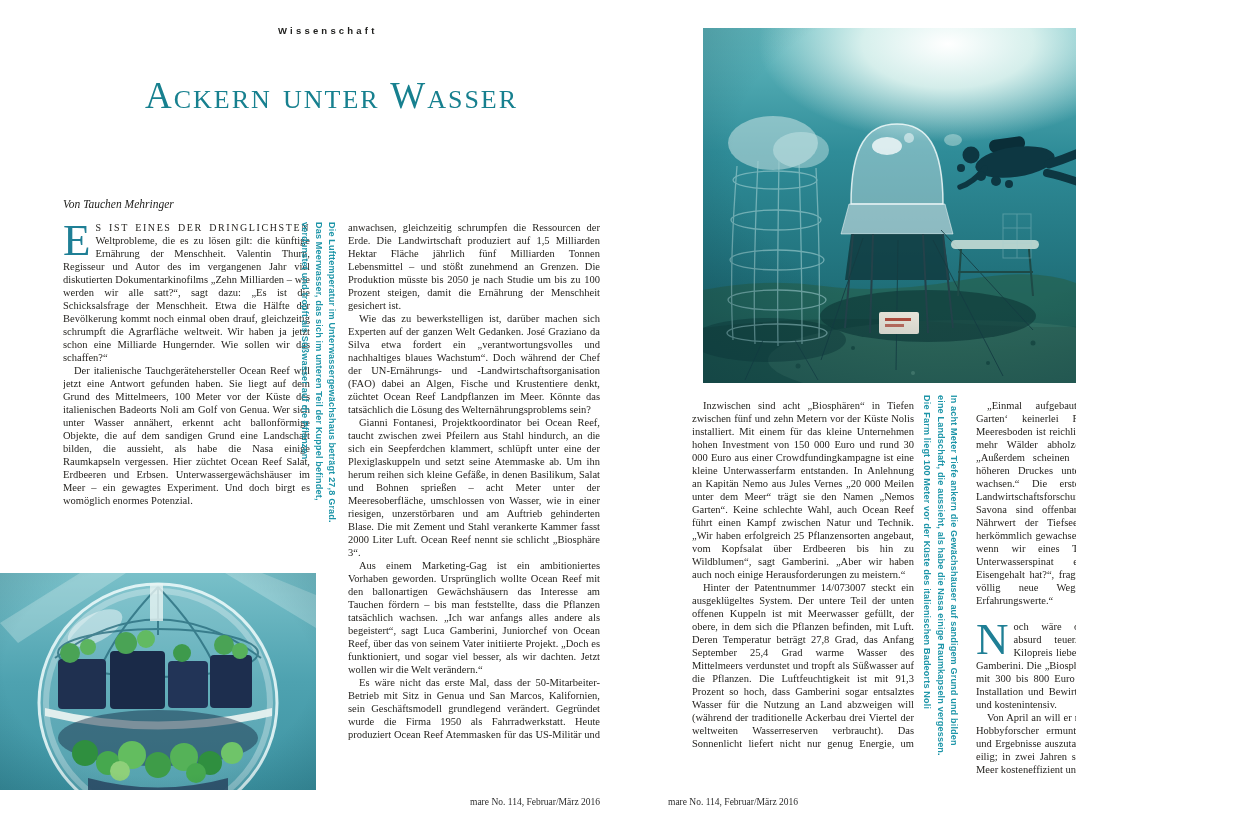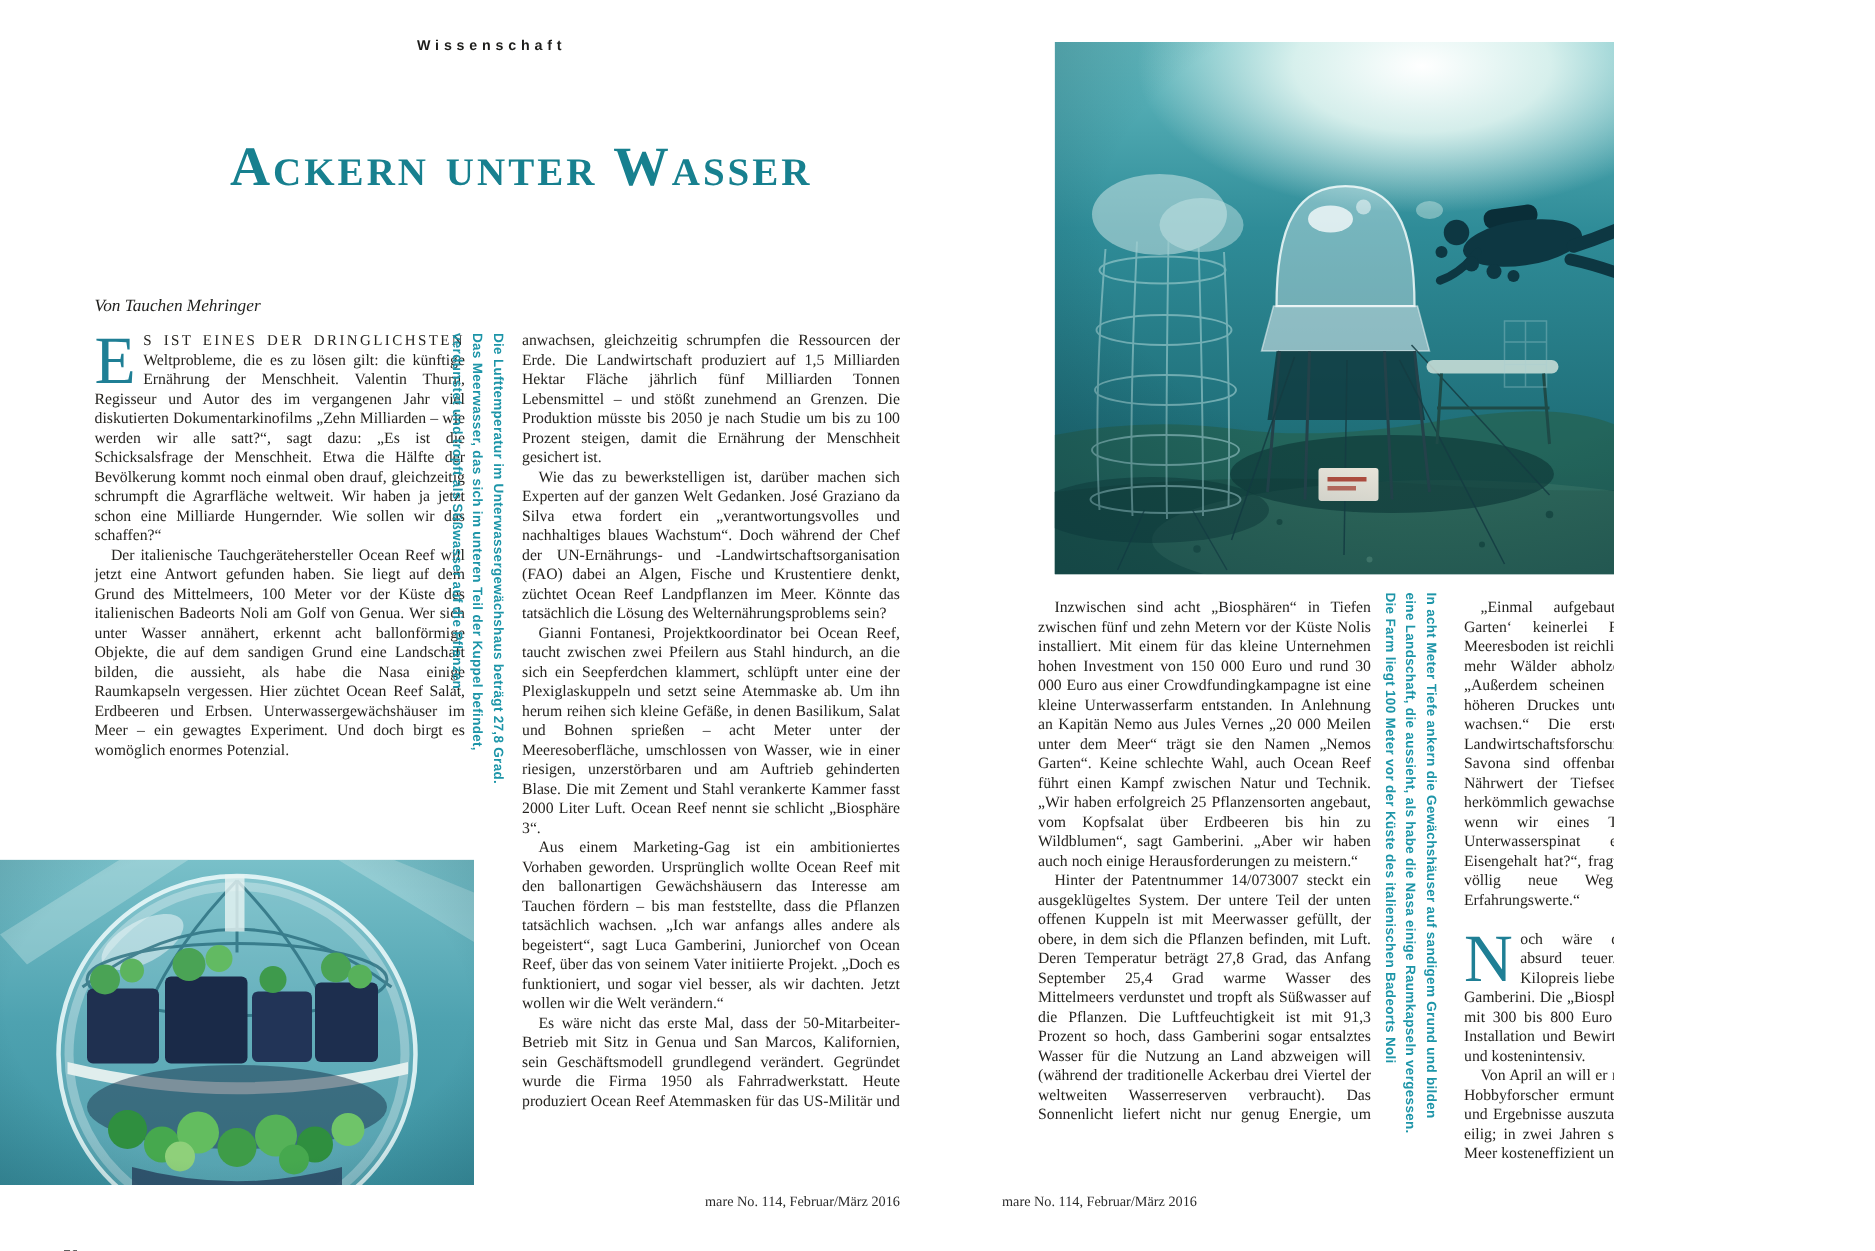--- a/index.html
+++ b/index.html
@@ -48,21 +48,21 @@
   #l-credit{left:63px;top:797px;width:537px;text-align:right;font-size:9.5px;}
   #r-credit{left:668px;top:797px;font-size:9.5px;}
   #r-pagenum{left:1100px;top:840px;width:104px;text-align:right;}
 </style>
 </head>
 <body>
 
 <div id="spread">
 
   <div id="kicker" class="abs">Wissenschaft</div>
-  <h1 id="title" class="abs" style="margin:16px;font-weight:bold;">Ackern unter Wasser</h1>
+  <h1 id="title" class="abs" style="margin:0;font-weight:normal;">Ackern unter Wasser</h1>
   <div id="byline" class="abs">Von Tauchen Mehringer</div>
 
   <div id="l-col1" class="col">
     <p><span class="dropcap">E</span><span class="lead-caps">S IST EINES DER DRINGLICHSTEN</span> <span>Weltprobleme, die es zu lösen gilt: die künftige Ernährung der Menschheit. Valentin Thurn, Regisseur und Autor des im vergangenen Jahr viel diskutierten Dokumentarkinofilms „Zehn Milliarden – wie werden wir alle satt?“, sagt dazu: „Es ist die Schicksalsfrage der Menschheit. Etwa die Hälfte der Bevölkerung kommt noch einmal oben drauf, gleichzeitig schrumpft die Agrarfläche weltweit. Wir haben ja jetzt schon eine Milliarde Hungernder. Wie sollen wir das schaffen?“</span></p>
     <p class="ind">Der italienische Tauchgerätehersteller Ocean Reef will jetzt eine Antwort gefunden haben. Sie liegt auf dem Grund des Mittelmeers, 100 Meter vor der Küste des italienischen Badeorts Noli am Golf von Genua. Wer sich unter Wasser annähert, erkennt acht ballonförmige Objekte, die auf dem sandigen Grund eine Landschaft bilden, die aussieht, als habe die Nasa einige Raumkapseln vergessen. Hier züchtet Ocean Reef Salat, Erdbeeren und Erbsen. Unterwassergewächshäuser im Meer – ein gewagtes Experiment. Und doch birgt es womöglich enormes Potenzial.</p>
   </div>
 
   <div id="l-vcap" class="vcap">
     <div>Die Lufttemperatur im Unterwassergewächshaus beträgt 27,8 Grad.</div>
     <div>Das Meerwasser, das sich im unteren Teil der Kuppel befindet,</div>

